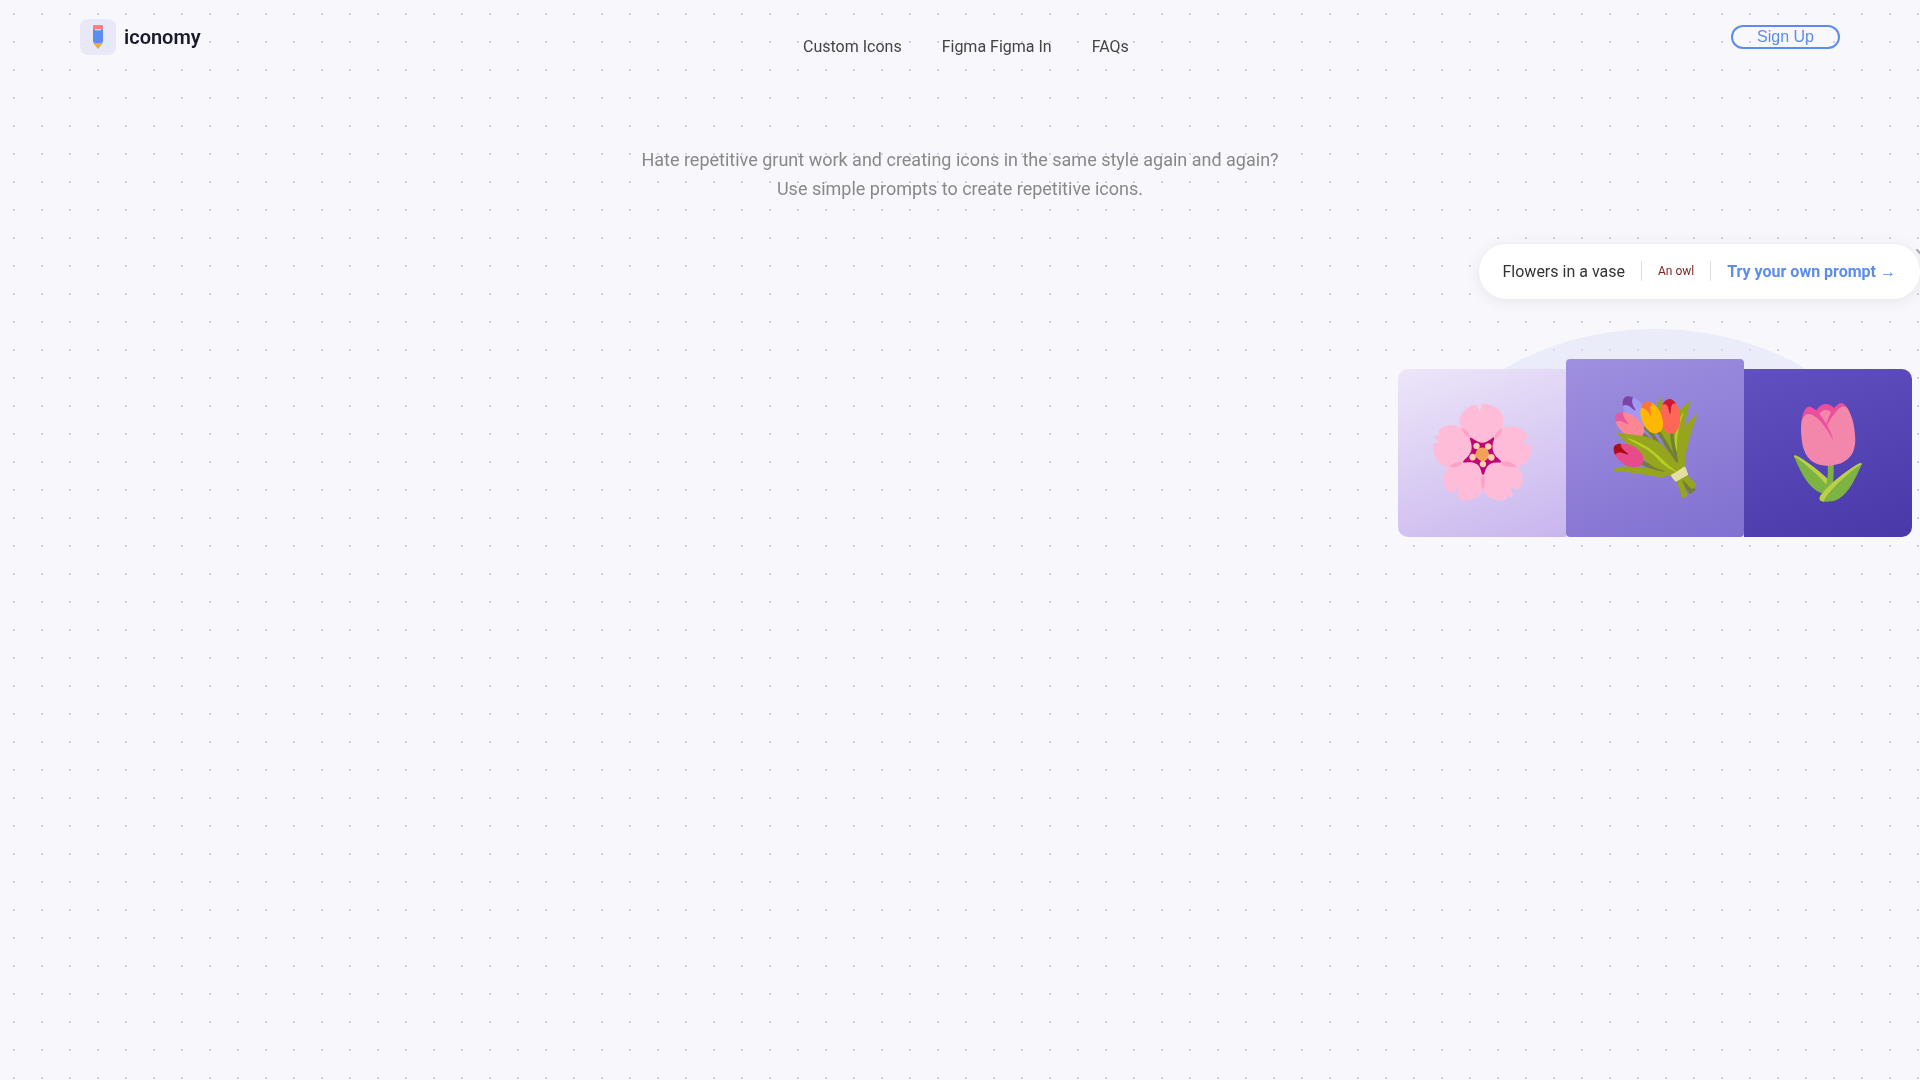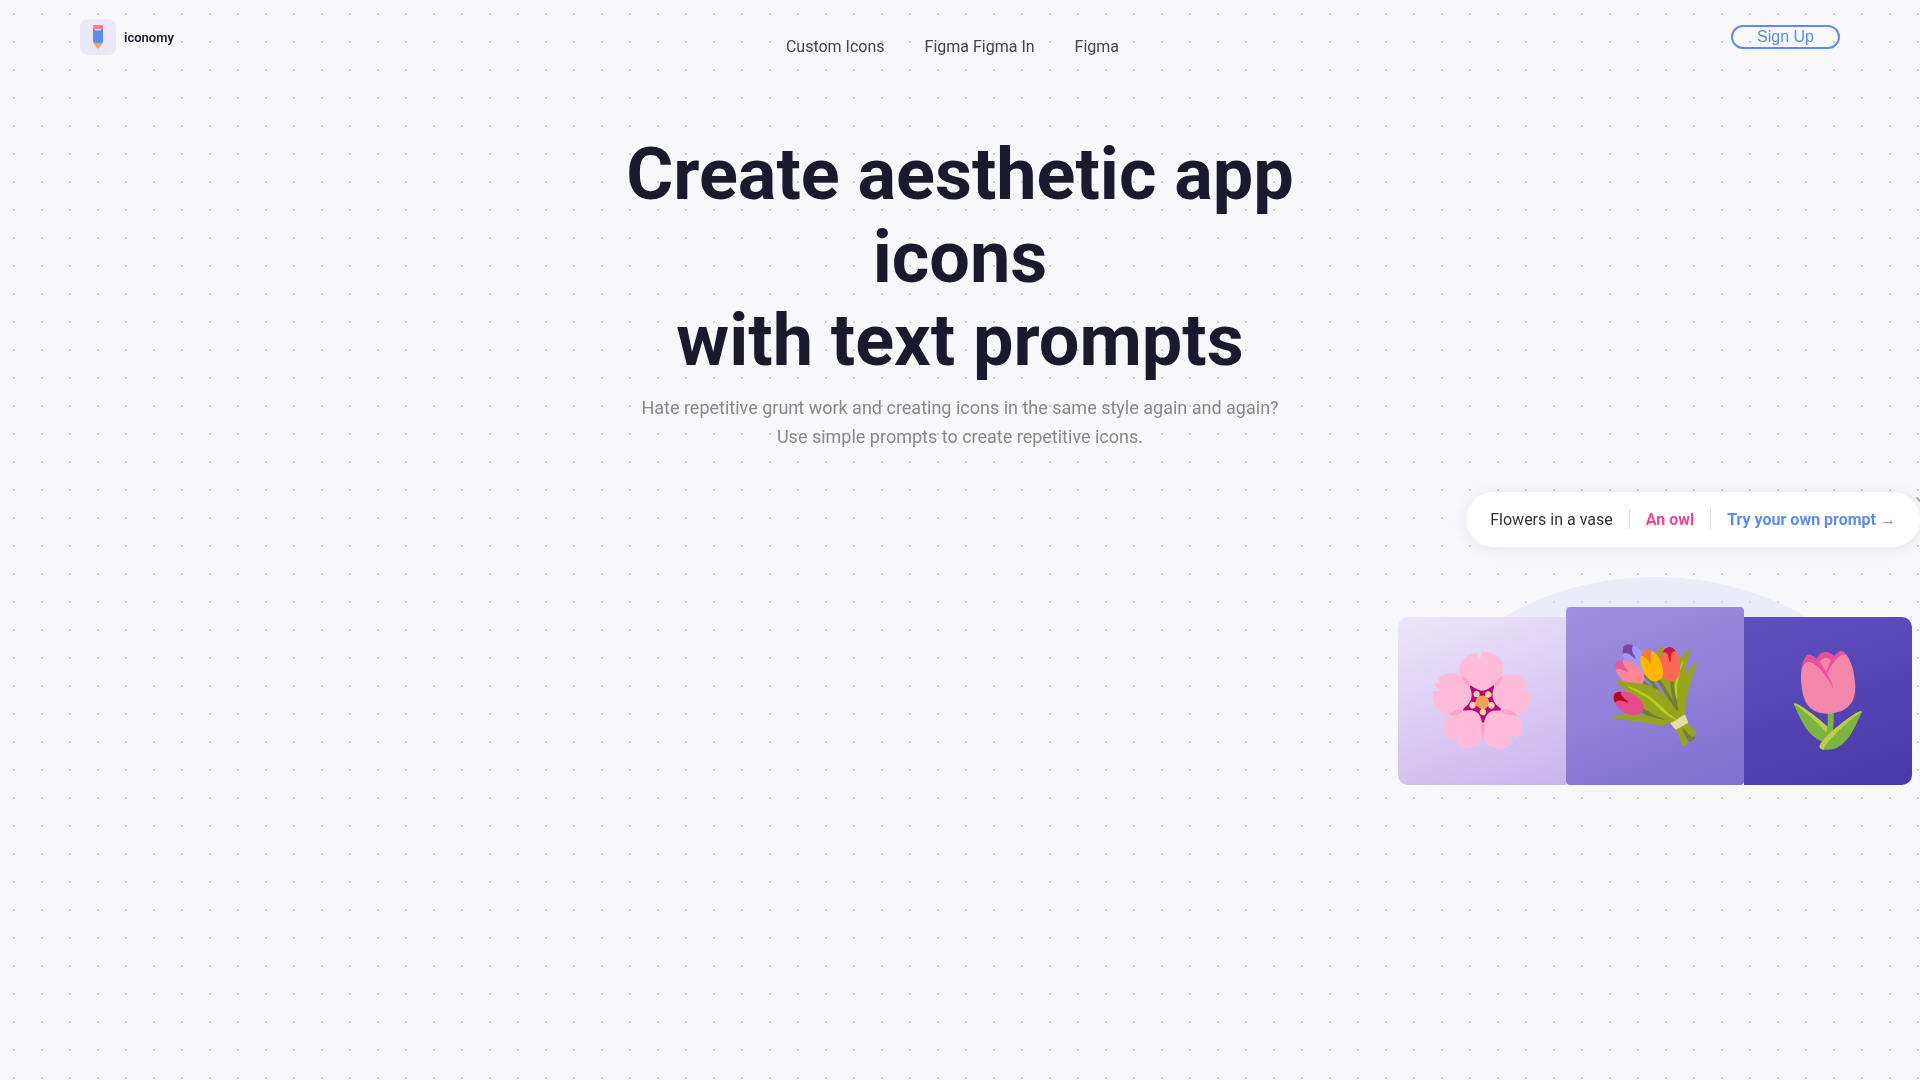--- a/index.html
+++ b/index.html
@@ -33,21 +33,21 @@
       align-items: center;
       gap: 8px;
     }
 
     .logo-icon {
       width: 36px;
       height: 36px;
     }
 
     .logo-text {
-      font-size: 13px;
+      font-size: 20px;
       font-weight: 600;
       color: #1a1a2e;
     }
 
     .nav-links {
       display: flex;
       align-items: center;
       gap: 40px;
     }
 
@@ -120,23 +120,22 @@
       padding: 6px 0;
     }
 
     .prompt-divider {
       width: 1px;
       height: 20px;
       background: #ddd;
     }
 
     .prompt-owl {
-      font-size: 16px;
-      color: #ec4899;
-      font-weight: bold;
+      font-size: 12px;
+      color: #7f1d1d;
     }
 
     .prompt-try {
       font-size: 16px;
       color: #5b8dee;
       cursor: pointer;
       text-decoration: none;
       font-weight: bold;
     }
 
@@ -214,31 +213,27 @@
 
       <rect x="13" y="6" width="10" height="5" rx="2" fill="#ff7f7f"></rect>
       <rect x="15" y="10" width="6" height="1.5" fill="white" opacity="0.6"></rect>
     </svg>
     <span class="logo-text">iconomy</span>
   </div>
 
   <div class="nav-links">
     <a class="nav-link">Custom Icons</a>
     <a class="nav-link">Figma Figma In</a>
-    <a class="nav-link">Figma</a>
+    <a class="nav-link">FAQs</a>
   </div>
 
   <button class="signup-btn">Sign Up</button>
 </nav>
 
 <section class="hero">
-  <h1 class="hero-title">
-    <span>Create aesthetic app icons</span><br>
-    <span>with text prompts</span>
-  </h1>
   <p class="hero-subtitle">
     <span>Hate repetitive grunt work and creating icons in the same style again and again?</span><br>
     <span>Use simple prompts to create repetitive icons.</span>
   </p>
 </section>
 
 <div class="demo-section">
 
   <div style="position:relative; width:560px; height:0;">
     <svg style="position:absolute; right:-20px; top:-30px; width:55px; height:55px;" viewBox="0 0 55 55" fill="none">

